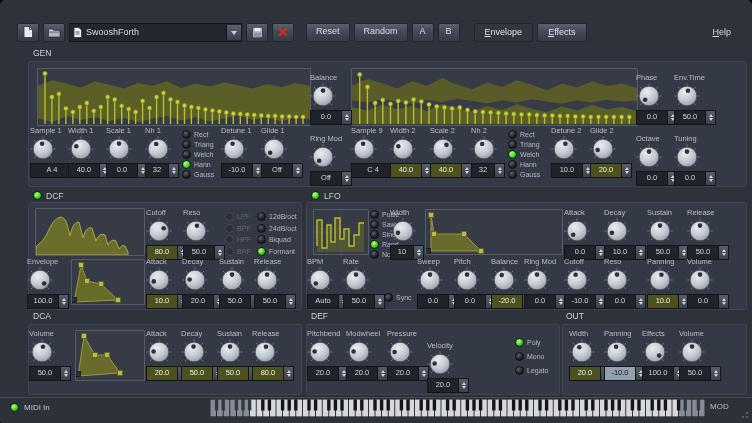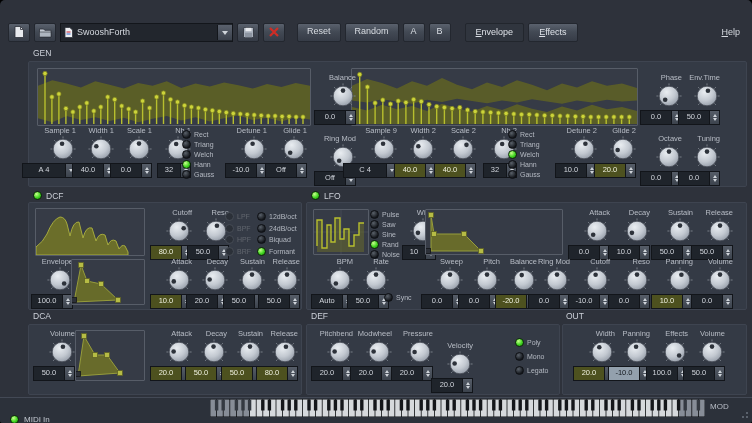--- a/index.html
+++ b/index.html
@@ -8,41 +8,41 @@
   
   .titlebar{position:absolute;top:0;left:0;right:0;height:18px;
     background:linear-gradient(#525a68,#3a4150 55%,#262b34);border-bottom:1px solid #15181d;
     display:flex;align-items:center;padding:0 6px;gap:4px;}
   .title{font-size:9.5px;font-weight:bold;color:#edeff3;margin-left:2px;}
   .tspacer{flex:1;}
   .wbtn{color:#cdd3dc;font-size:9px;width:13px;text-align:center;line-height:16px;}
   .wclose{width:10px;height:10px;border-radius:50%;background:radial-gradient(circle at 35% 30%,#e9ecf0,#a8b0bb);
     color:#272c35;font-size:8px;line-height:10px;text-align:center;font-weight:bold;}
   
-  .toolbar{position:absolute;top:20px;left:0;right:0;height:24px;display:flex;align-items:center;padding:0 8px;gap:4px;}
+  .toolbar{position:absolute;top:20px;left:0;right:0;height:24px;display:flex;align-items:center;padding:0 17px;gap:4px;}
   .tbtn{height:17px;background:linear-gradient(#5a616d,#434a55 45%,#363c47);border:1px solid #23272f;border-radius:2px;
     color:#d8dce2;font-size:9px;line-height:15px;padding:0 9px;display:inline-block;}
   .tbtn.icon{width:20px;padding:0;display:inline-flex;align-items:center;justify-content:center;}
   .tbtn.small{padding:0 7px;}
   .combo{width:168px;height:17px;background:#22262d;border:1px solid #13161b;display:flex;align-items:center;padding:0 0 0 3px;gap:4px;font-size:9px;color:#d6dae0;}
   .combo .ctext{flex:1;white-space:nowrap;overflow:hidden;}
   .carr{width:14px;height:15px;background:linear-gradient(#5a616d,#3b414c);border-left:1px solid #13161b;
     display:flex;align-items:center;justify-content:center;}
   .tri-dn{width:0;height:0;border:3px solid transparent;border-top:4px solid #cfd4da;margin-top:3px;}
   .tab{height:17px;padding:0 10px;font-size:9px;line-height:16px;display:inline-block;color:#dde1e7;}
   .tab.active{background:#30353e;border:1px solid #22262d;border-radius:2px;}
   .tab.raised{background:linear-gradient(#5a616d,#434a55 45%,#363c47);border:1px solid #23272f;border-radius:2px;}
   .tab::first-letter,.help::first-letter{text-decoration:underline;}
   .help{margin-left:auto;font-size:9px;color:#d4d8de;padding-right:4px;display:inline-block;}
   
   .sectitle{position:absolute;font-size:8.5px;color:#ccd0d8;display:flex;gap:4px;white-space:nowrap;}
   .panel{position:absolute;background:#343947;background:#343a45;border:1px solid #3e4450;border-radius:2px;}
   .disp{position:absolute;background:#363b46;border:1px solid #575d68;border-radius:1px;overflow:hidden;}
   
-  .kcol{position:absolute;width:46px;display:flex;flex-direction:column;align-items:flex-end;}
+  .kcol{position:absolute;width:46px;display:flex;flex-direction:column;align-items:flex-start;}
   .klabel{font-size:7.5px;color:#b8bdc6;height:10px;white-space:nowrap;}
   .dial{margin:0 0 1px 0;line-height:0;}
   .spin{height:13px;background:#1f242b;border:1px solid #12151a;display:flex;align-items:stretch;color:#d2d6dd;font-size:7.5px;}
   .spin .sval{flex:1;text-align:center;line-height:12px;padding:0 2px;white-space:nowrap;}
   .spin.hl{background:#4d511f;color:#f0f2e0;}
   .sval.sel{background:#93a0ad;color:#14181e;}
   .sb{width:9px;background:linear-gradient(#565d68,#3c434d);border-left:1px solid #12151a;
     display:flex;flex-direction:column;align-items:center;justify-content:center;gap:1px;}
   .sb i{display:block;width:0;height:0;border:2.5px solid transparent;}
   .sb .up{border-bottom:3px solid #cfd4da;border-top:0;}
@@ -52,21 +52,21 @@
   .ritem{display:flex;align-items:center;gap:3px;height:9px;margin-bottom:1px;font-size:7px;color:#b4b9c2;white-space:nowrap;}
   .gap2 .ritem{margin-bottom:2.5px;}
   .gap4 .ritem{margin-bottom:5px;}
   .led{width:7px;height:7px;border-radius:50%;background:radial-gradient(circle at 35% 30%,#596069,#15181d 70%);
     border:1px solid #0e1014;flex:none;}
   .led.on{background:radial-gradient(circle at 35% 30%,#c9ff8e,#3fd41f 55%,#1d7a10);border-color:#0d2a08;}
   .ritem.dis{color:#61666e;}
   .led.dis{background:#2b3038;border-color:#454b55;}
   
   .statusbar{position:absolute;left:0;right:0;top:397px;height:26px;background:#2c313a;border-top:1px solid #434955;}
-  .midi{position:absolute;left:10px;top:5px;display:flex;gap:5px;font-size:8px;color:#c3c8d0;margin-top:12px;}
+  .midi{position:absolute;left:10px;top:5px;display:flex;gap:5px;font-size:8px;color:#c3c8d0;}
   .mod{position:absolute;left:710px;top:4px;font-size:8px;color:#b9bec7;}
   .grip{position:absolute;right:4px;top:12px;width:8px;height:8px;}
   .grip i{position:absolute;width:2px;height:2px;background:#5a616c;}
 </style>
 </head>
 <body>
 
 <svg width="0" height="0" style="position:absolute">
   <defs>
     <radialGradient id="kg" cx="38%" cy="30%" r="80%">

